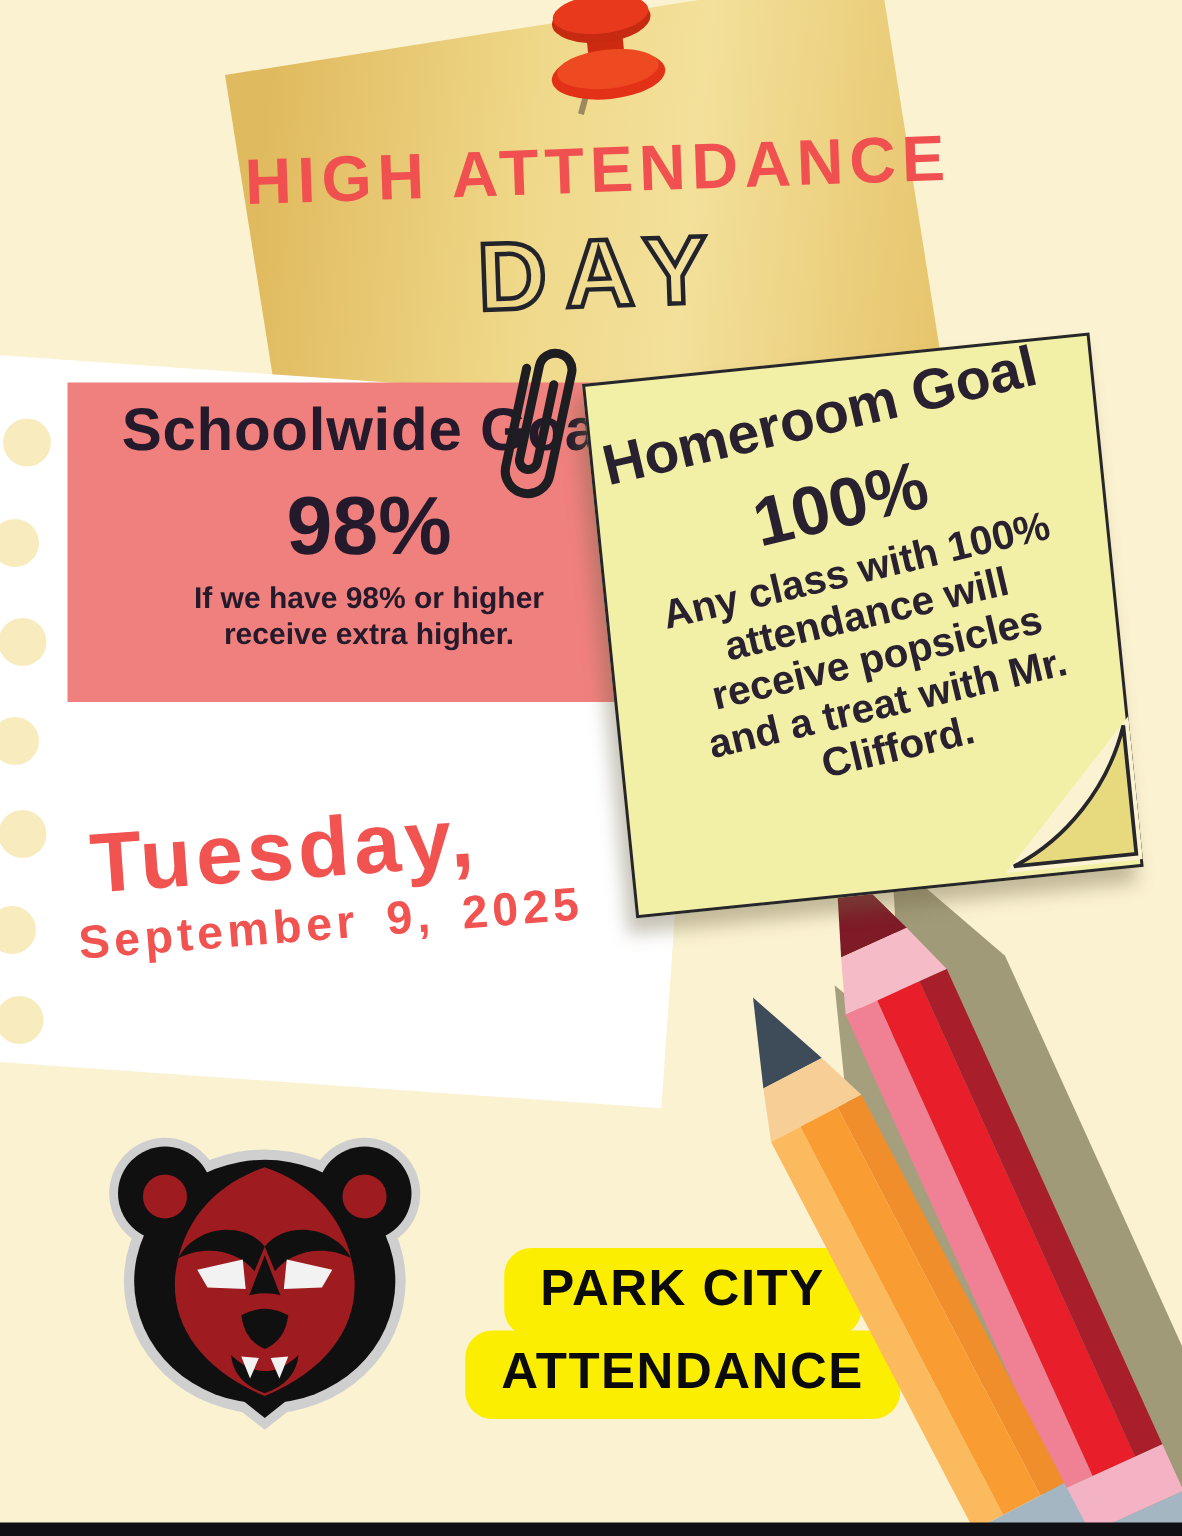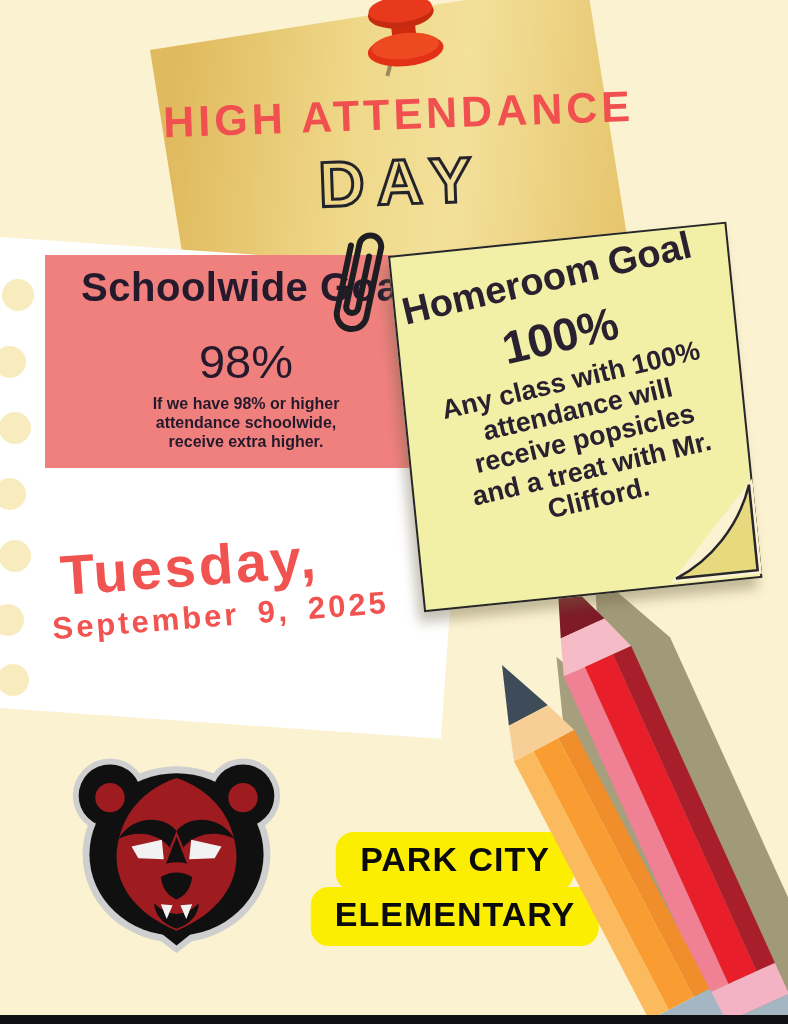--- a/index.html
+++ b/index.html
@@ -30,22 +30,22 @@
     position:absolute;left:-70px;top:232px;width:545px;height:470px;
     transform:rotate(4deg);transform-origin:top left;background:#FFFFFF;z-index:4;
   }
   .hole{position:absolute;width:32px;height:32px;border-radius:50%;background:#F8ECBE;z-index:5;}
   
   .salmon-box{
     position:absolute;left:45px;top:255px;width:402px;height:213px;
     background:#F0807E;z-index:6;text-align:center;color:#241A2B;
   }
   .salmon-heading{margin-top:10px;font-size:40px;font-weight:bold;letter-spacing:0.5px;}
-  .salmon-percent{margin-top:24px;font-size:47px;font-weight:normal;}
-  .salmon-lines{margin-top:6px;font-size:16px;font-weight:bold;line-height:1.18;}
+  .salmon-percent{margin-top:8px;font-size:55px;font-weight:bold;}
+  .salmon-lines{margin-top:6px;font-size:20px;font-weight:bold;line-height:1.18;}
   .salmon-lines span{display:block;}
   
   .date-weekday{
     position:absolute;left:60px;top:534px;transform:rotate(-4deg);
     font-size:56px;font-weight:bold;letter-spacing:3px;color:#F15351;z-index:7;
   }
   .date-full{
     position:absolute;left:52px;top:598px;transform:rotate(-4.5deg);
     font-size:31px;font-weight:bold;letter-spacing:3px;word-spacing:7px;color:#F15351;z-index:7;
   }
@@ -111,21 +111,20 @@
   <div class="hole" style="left:-6px;top:478px"></div>
   <div class="hole" style="left:-1px;top:540px"></div>
   <div class="hole" style="left:-8px;top:604px"></div>
   <div class="hole" style="left:-3px;top:664px"></div>
 
   <div class="salmon-box">
     <div class="salmon-heading">Schoolwide Goal</div>
     <div class="salmon-percent">98%</div>
     <div class="salmon-lines">
       <span>If we have 98% or higher</span>
-      <span>attendance schoolwide,</span>
       <span>receive extra higher.</span>
     </div>
   </div>
 
   <div class="date-weekday">Tuesday,</div>
   <div class="date-full">September 9, 2025</div>
 
   <div class="bear">
     <svg width="225" height="212" viewBox="0 0 230 215">
       <g fill="#CFCFCF">
@@ -151,21 +150,21 @@
       <ellipse cx="115" cy="150" rx="36" ry="30" fill="#9E1B20"></ellipse>
       <path d="M99,135 Q115,126 131,135 Q129,152 115,158 Q101,152 99,135 Z" fill="#101010"></path>
       <path d="M92,162 Q115,184 138,162 Q136,181 115,188 Q94,181 92,162 Z" fill="#101010"></path>
       <polygon points="99,163 105,178 111,164" fill="#F2F2F2"></polygon>
       <polygon points="131,163 125,178 119,164" fill="#F2F2F2"></polygon>
     </svg>
   </div>
 
   <div class="school-name">
     <div class="school-line">PARK CITY</div>
-    <div class="school-line">ELEMENTARY</div>
+    <div class="school-line">ATTENDANCE</div>
   </div>
 
   <div class="pencils">
     <svg width="788" height="1024" viewBox="0 0 788 1024">
 
       <g transform="rotate(-24.4 557 572)">
         <polygon points="591,588 556,678 556,1140 633,1140 633,678" fill="#97906E" opacity="0.9"></polygon>
       </g>
 
       <g transform="rotate(-27.6 502 665)">

